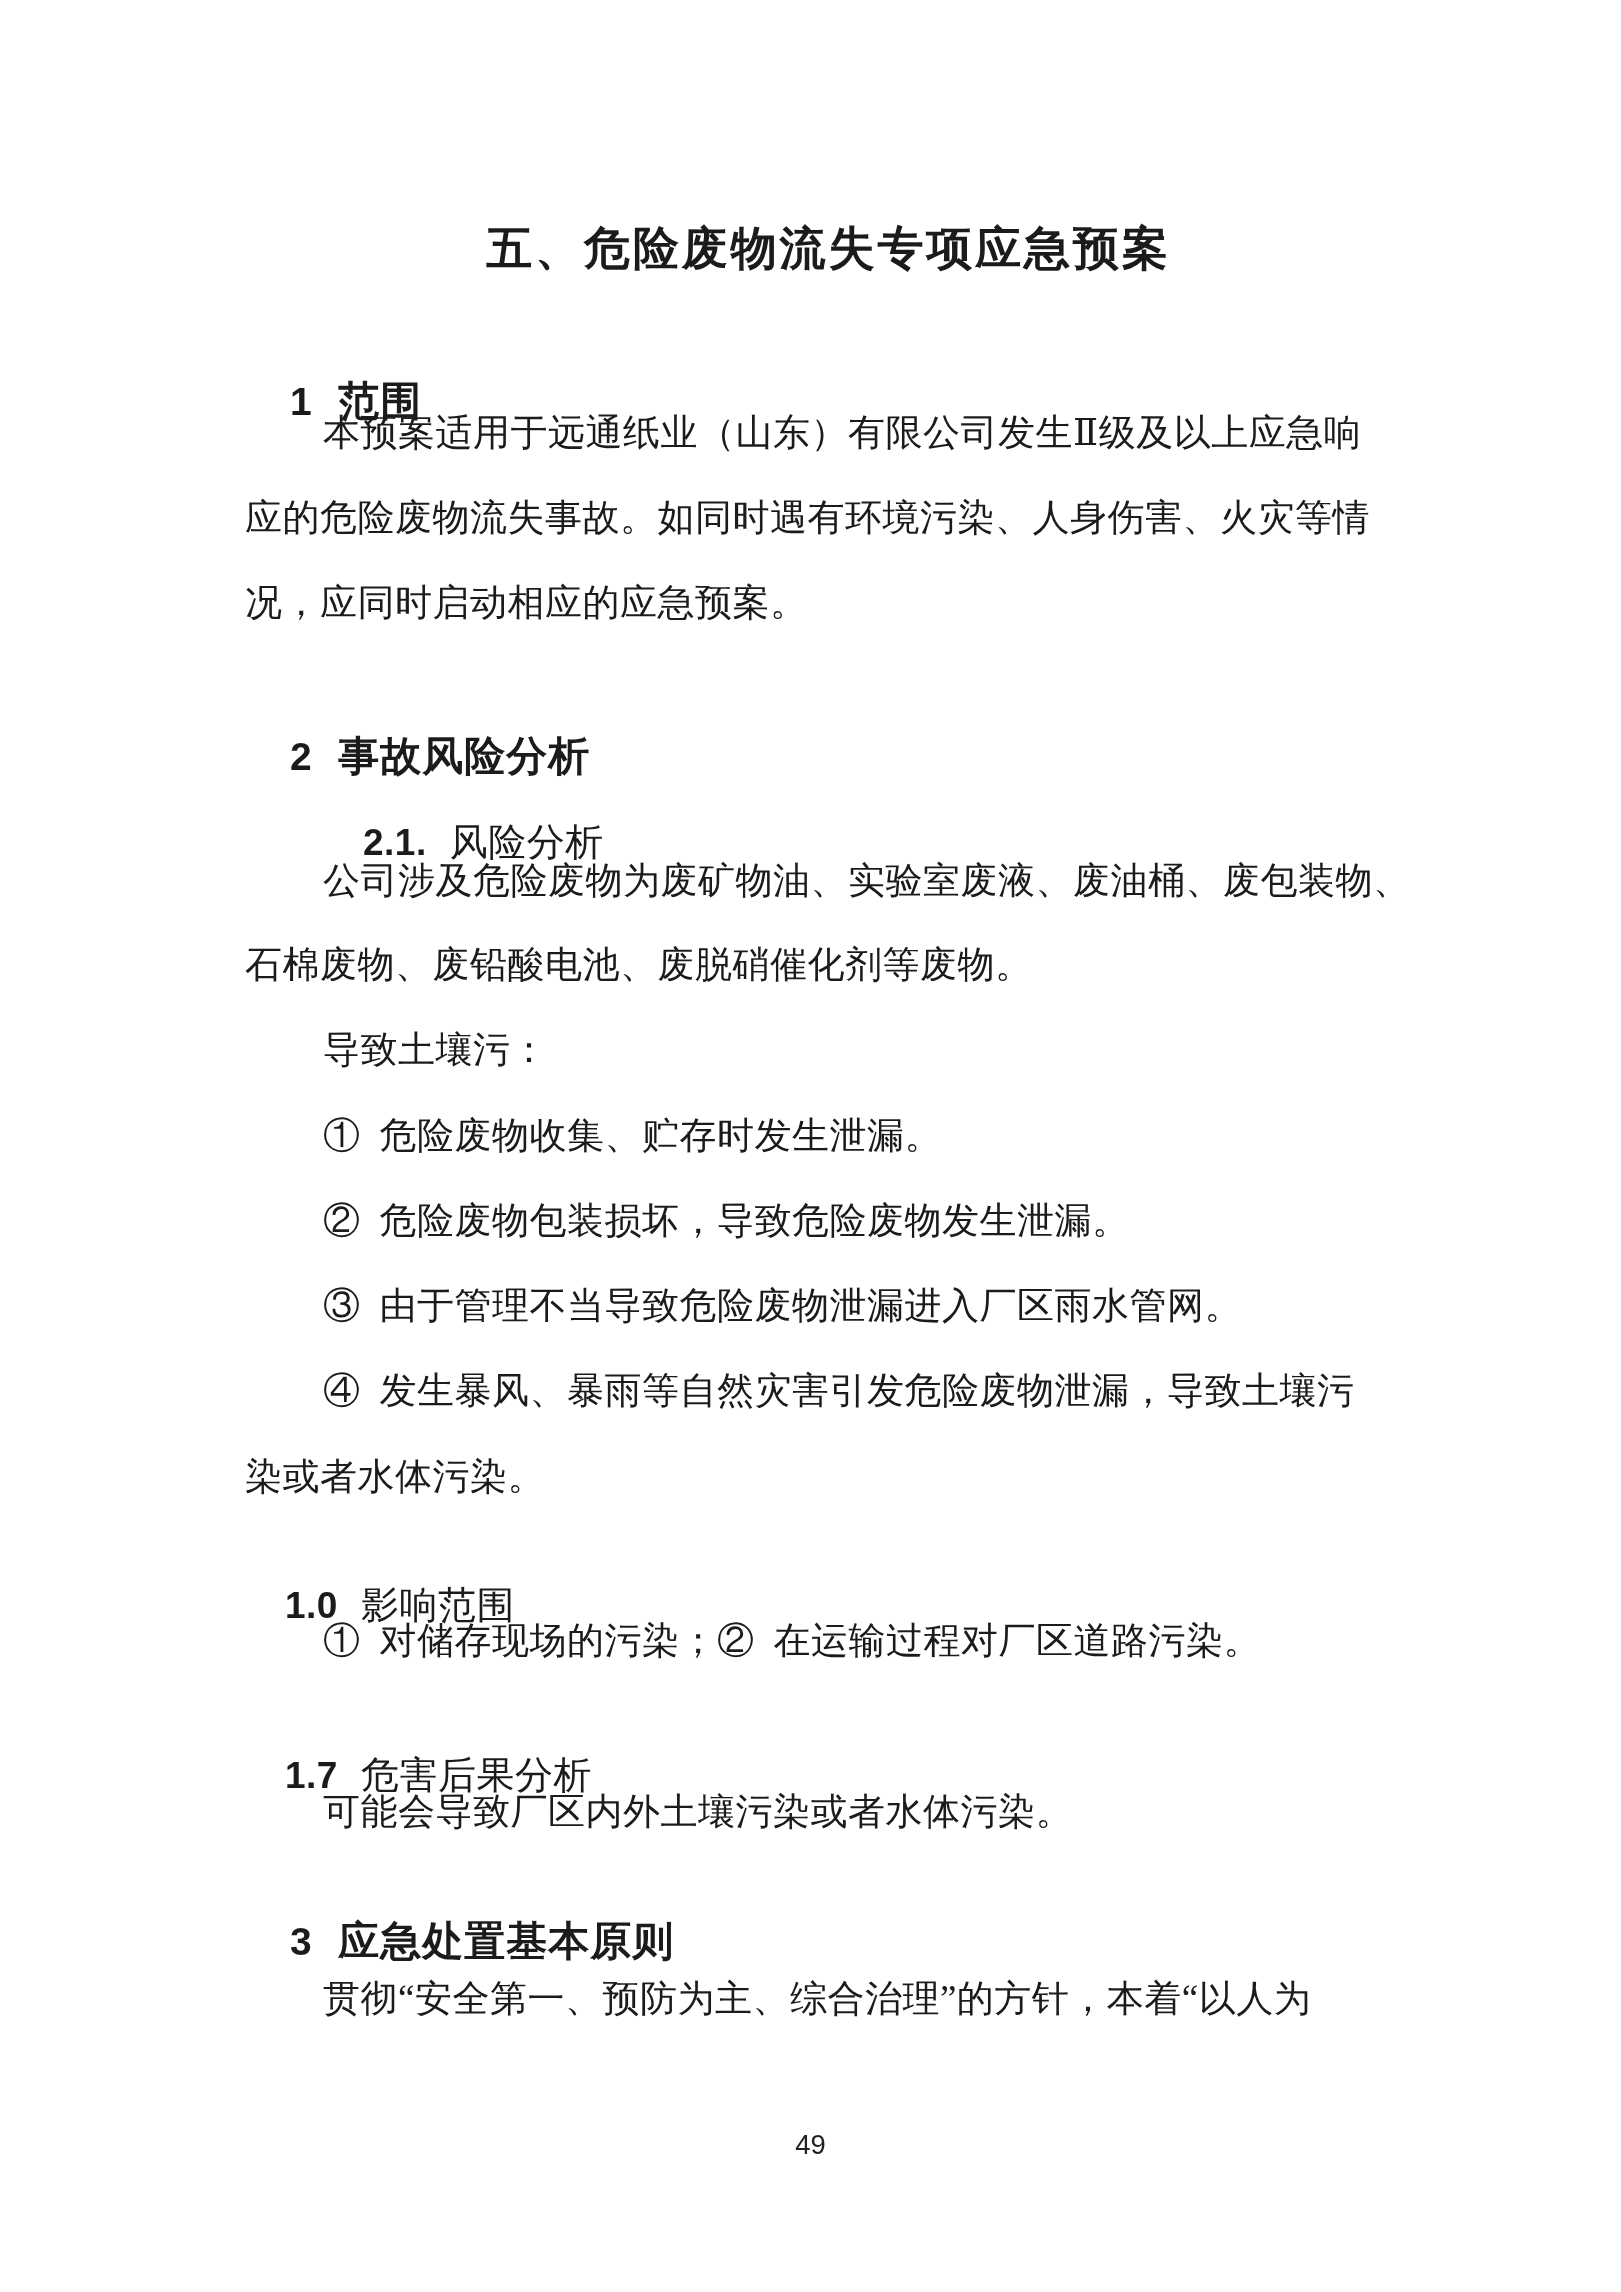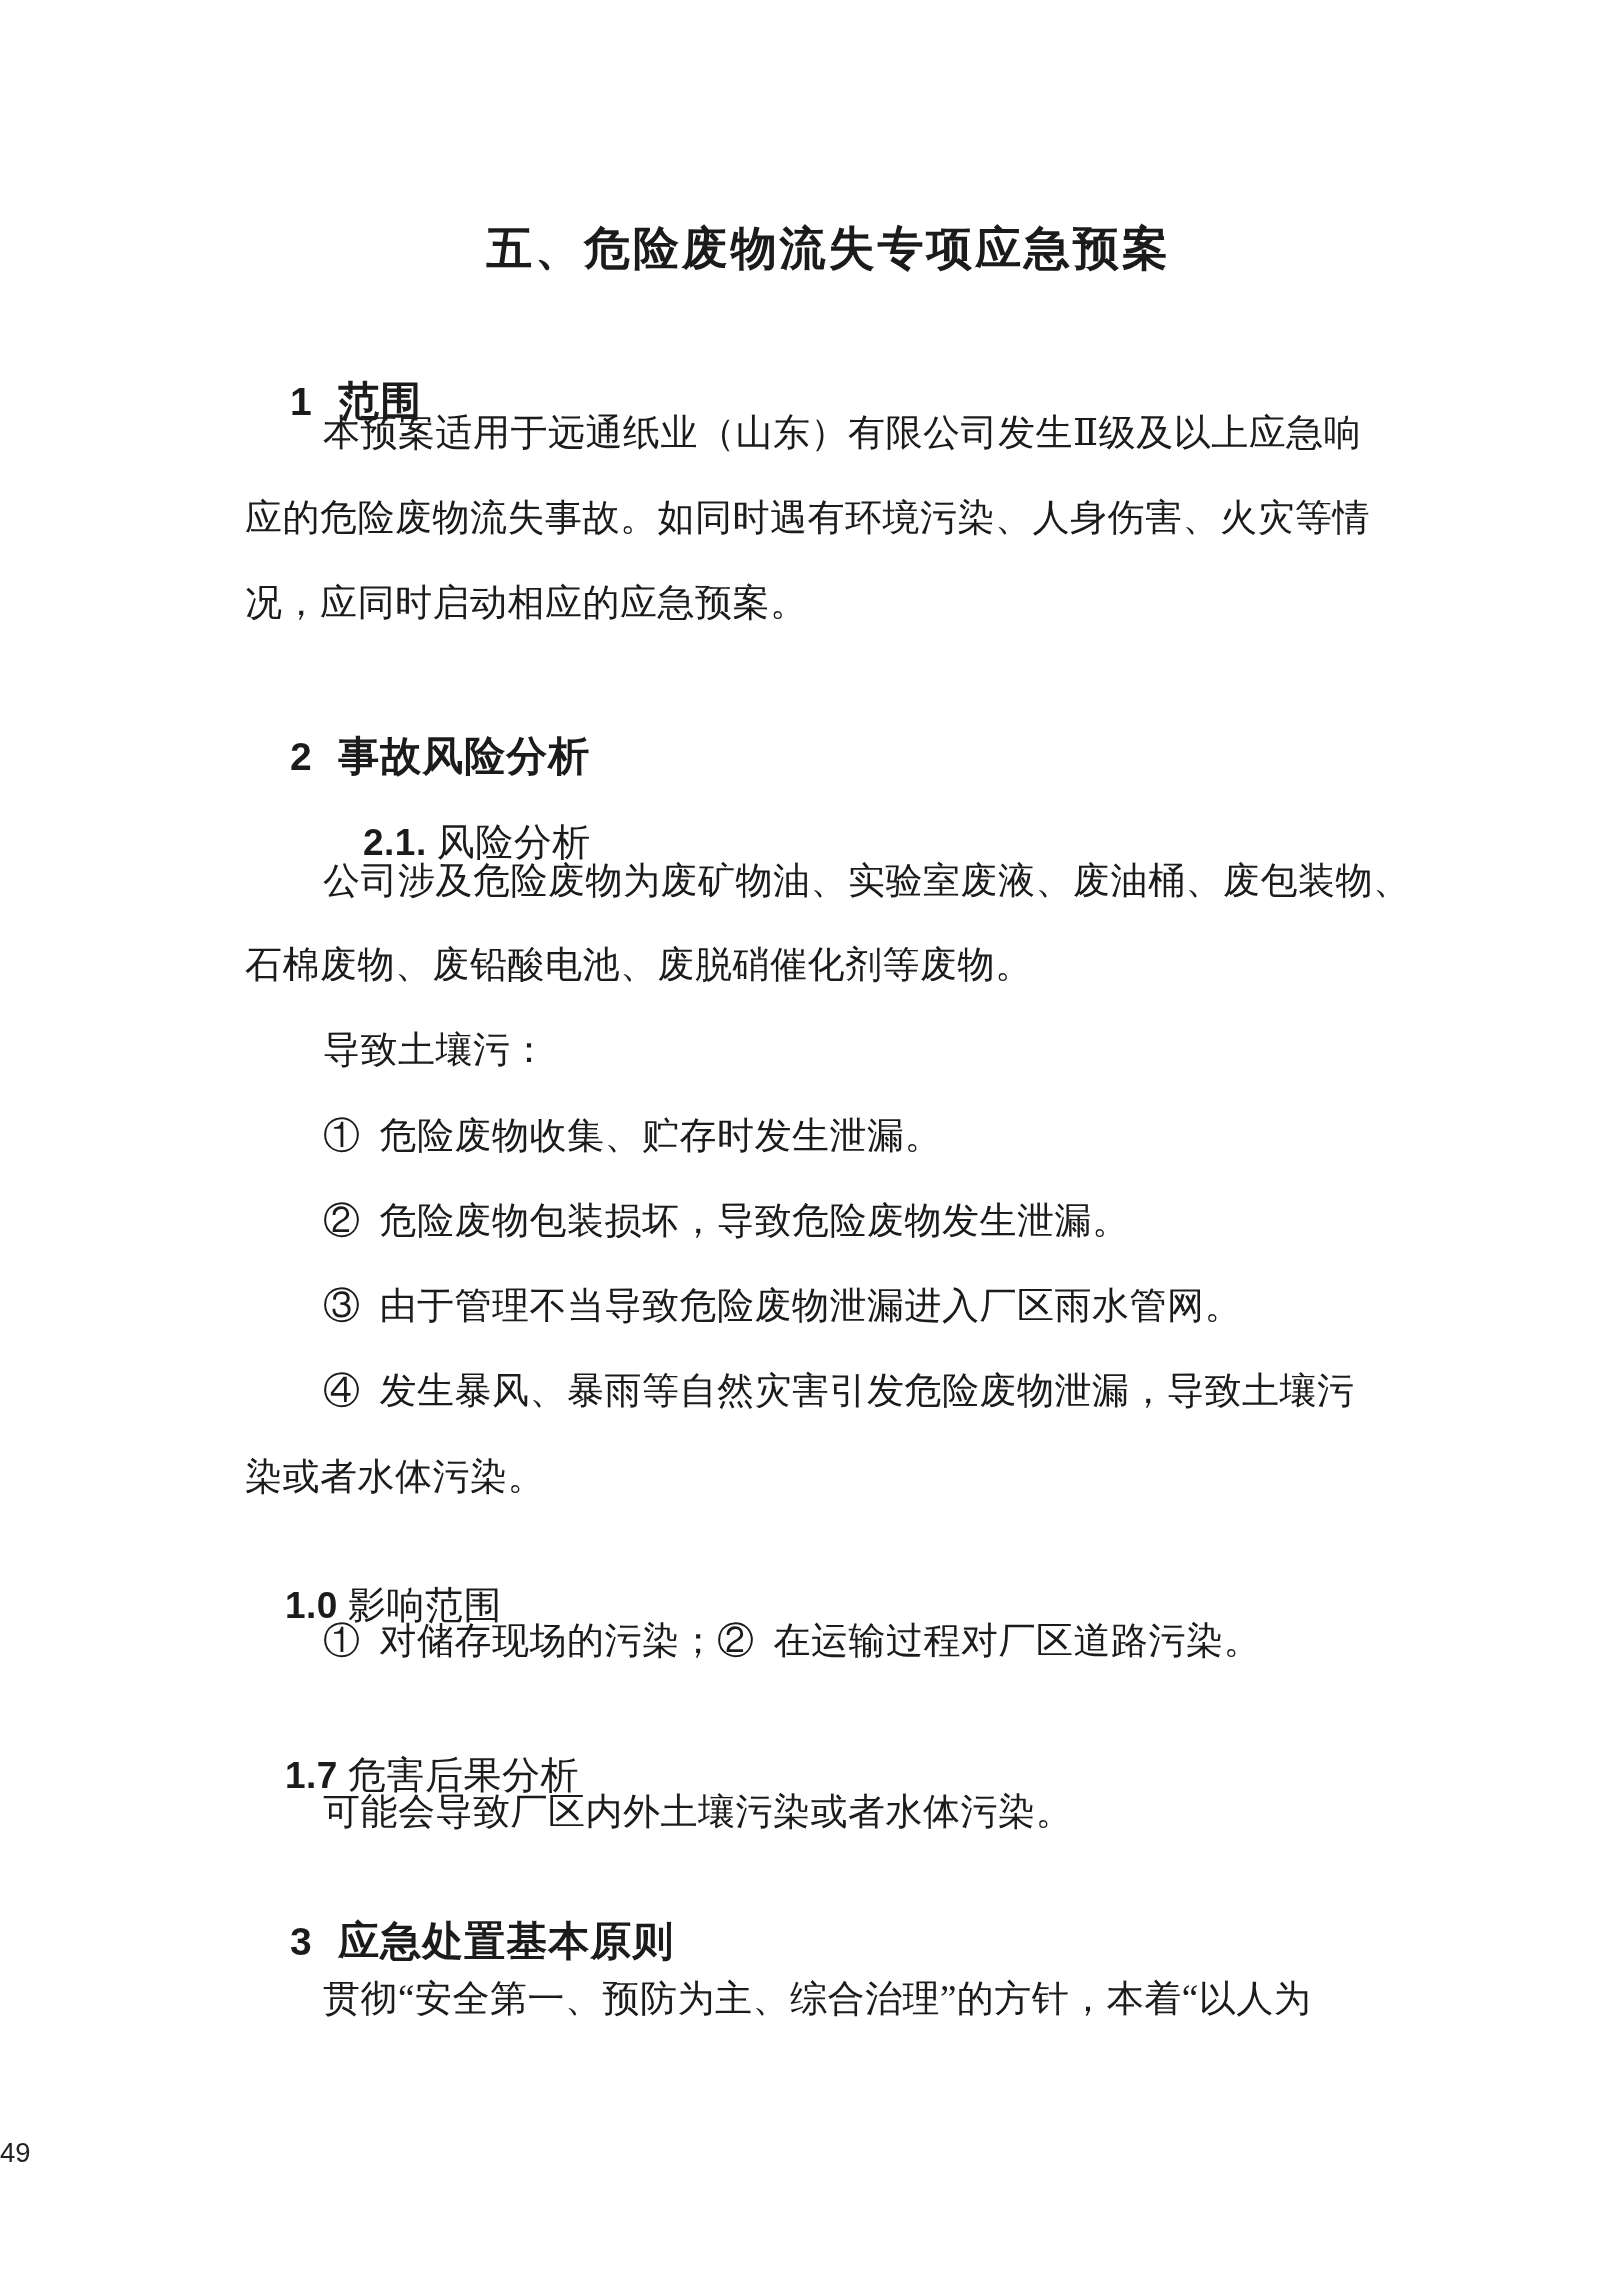--- a/index.html
+++ b/index.html
@@ -47,32 +47,31 @@
   .h1 .num {
     font-family: "Liberation Sans", "DejaVu Sans", sans-serif;
     font-size: 39px;
     margin-right: 25.5px;
   }
   .h2 { font-size: 38px; }
   .h2 .num {
     font-family: "Liberation Sans", "DejaVu Sans", sans-serif;
     font-weight: 600;
     font-size: 37px;
-    margin-right: 10px;
+    margin-right: 23px;
   }
   .footer-pagenum {
     position: absolute;
     top: 2129px;
     left: 0;
     width: 100%;
-    text-align: left;
+    text-align: center;
     font-family: "Liberation Sans", "DejaVu Sans", sans-serif;
     font-size: 27.4px;
     color: #222;
-    margin-top: 8px;
   }
 </style>
 </head>
 <body>
 
 <div class="page">
 
   <h1 class="title">五、危险废物流失专项应急预案</h1>
 
   <div class="ln h1" style="top:328px">

